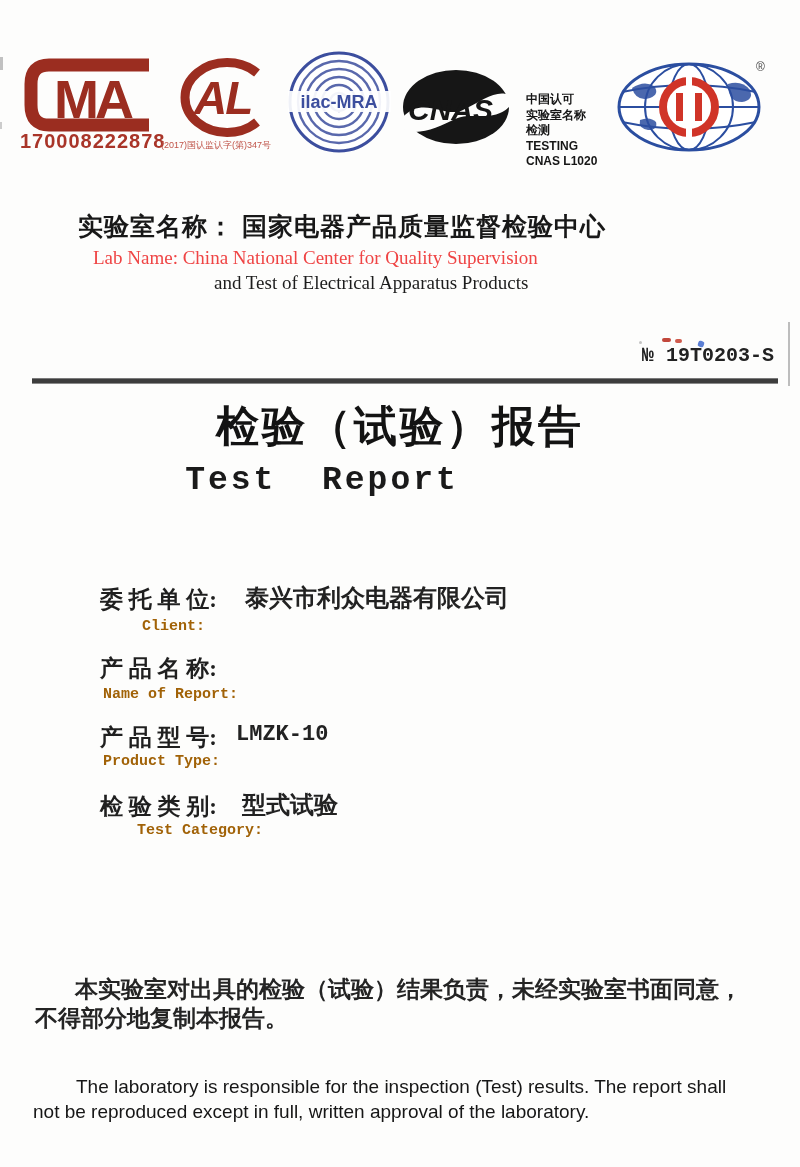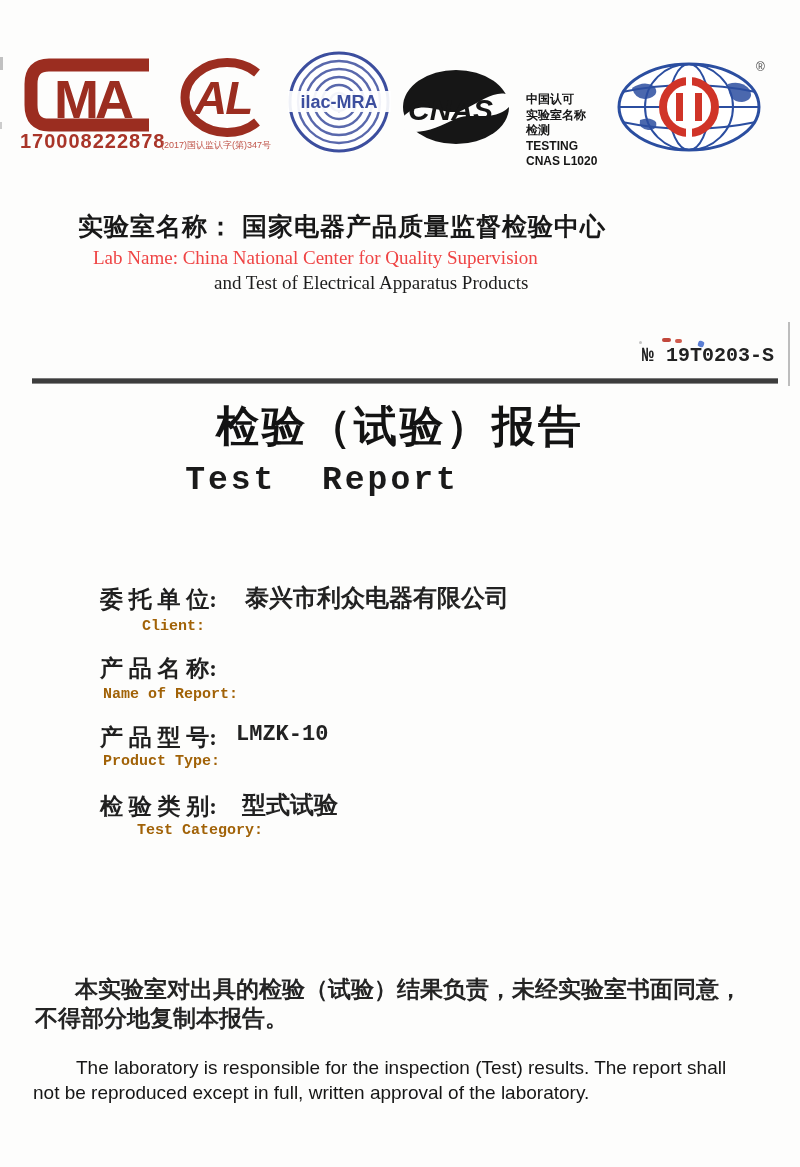--- a/index.html
+++ b/index.html
@@ -64,21 +64,21 @@
   .f0-zh{left:100px;top:584px;} .f0-val{left:245px;top:582px;} .f0-en{left:142px;top:618px;}
   .f1-zh{left:100px;top:653px;} .f1-val{left:245px;top:651px;} .f1-en{left:103px;top:686px;}
   .f2-zh{left:100px;top:722px;} .f2-val{left:236px;top:722px;font-family:"Liberation Mono","DejaVu Sans Mono",monospace;font-size:22px;} .f2-en{left:103px;top:753px;}
   .f3-zh{left:100px;top:791px;} .f3-val{left:242px;top:789px;} .f3-en{left:103px;top:822px;margin-left:34px;}
 
   
   .disc-zh{font-weight:bold;font-size:23px;white-space:nowrap;color:#242424;}
   .dzh1{left:75px;top:974px;}
   .dzh2{left:35px;top:1003px;}
   .disc-en{font-family:"Liberation Sans","DejaVu Sans",sans-serif;
-    font-size:19px;white-space:nowrap;color:#161616;}
+    font-size:19px;white-space:nowrap;color:#161616;margin-top:19px;}
   .den1{left:76px;top:1057px;}
   .den2{left:33px;top:1082px;}
 </style>
 </head>
 <body>
 
 <div class="page">
 
   <svg class="abs cma-svg" viewBox="0 0 136 82">
     <path d="M129,11 H29 Q11,11 11,30 v21 Q11,71 29,71 H129" fill="none" stroke="#9b2d20" stroke-width="13"></path>

